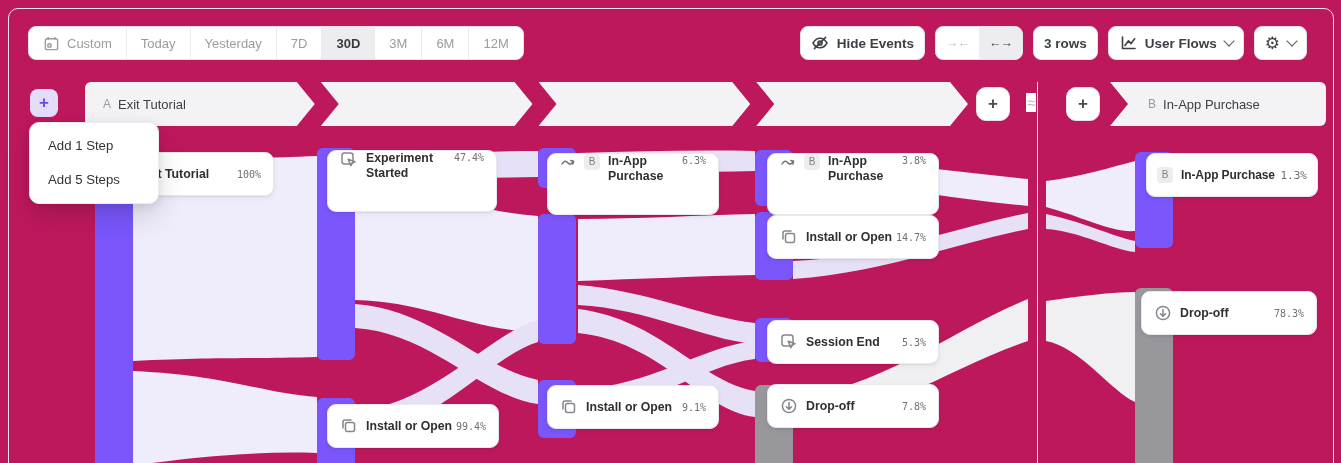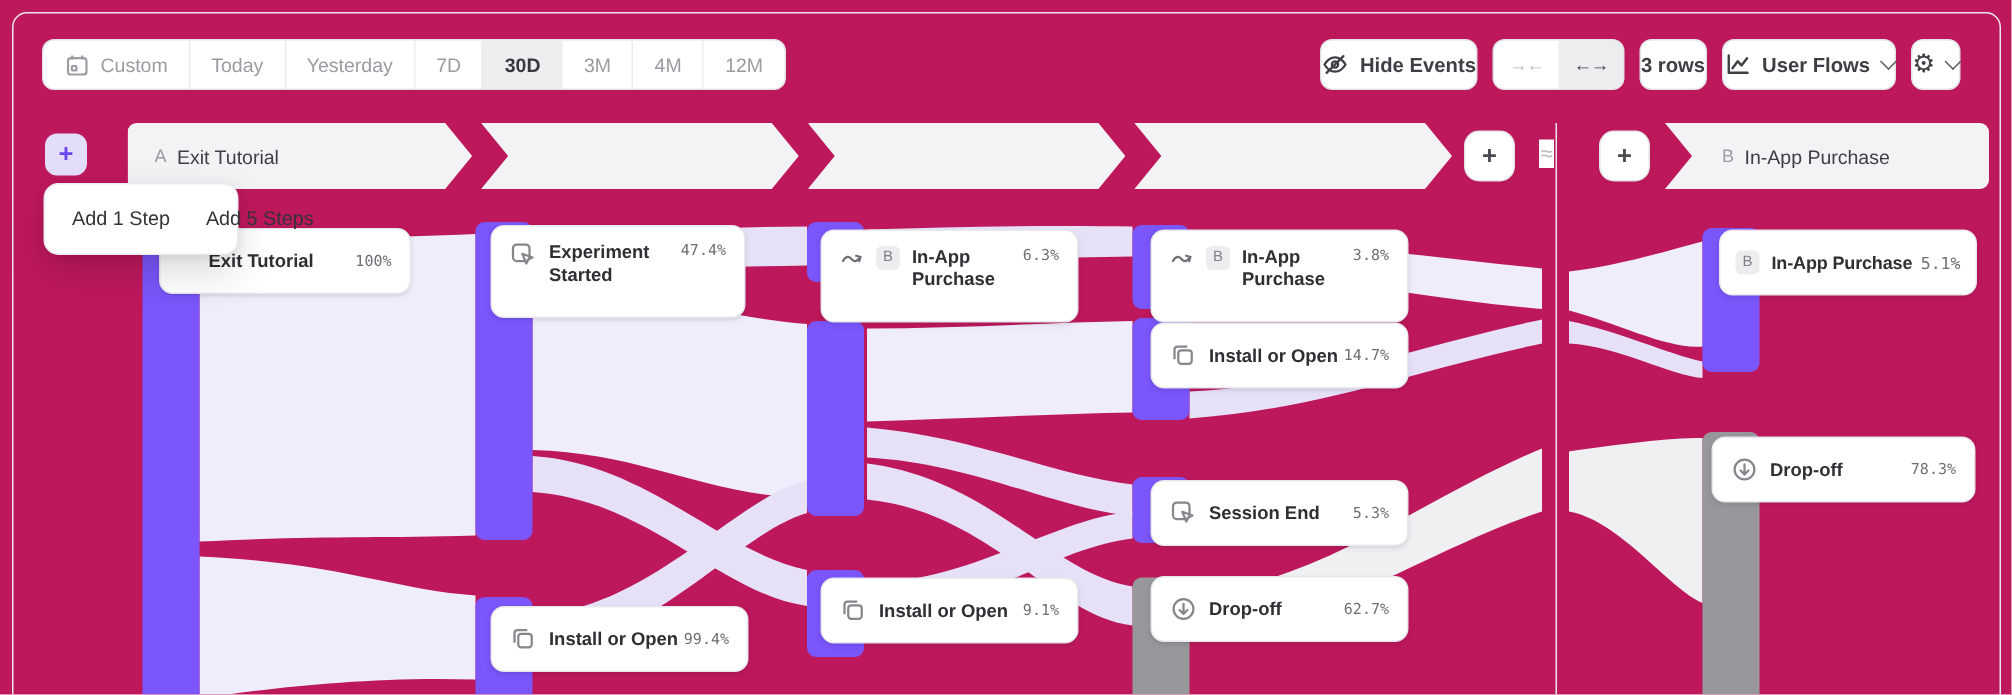--- a/index.html
+++ b/index.html
@@ -11,21 +11,21 @@
   
   .toolbar{position:absolute;left:28px;top:26px;right:34px;height:34px;display:flex;
            justify-content:space-between;align-items:center;z-index:6;}
   .tb-left,.tb-right{display:flex;align-items:center;gap:10px;}
   .seg-group{display:flex;align-items:stretch;height:34px;border:1px solid #e3e3e7;
              border-radius:8px;overflow:hidden;background:#fff;box-sizing:border-box;}
   .seg{display:flex;align-items:center;gap:7px;padding:0 14px;font-size:13px;color:#9b9ba1;
        border-left:1px solid #ececef;cursor:pointer;white-space:nowrap;}
   .seg:first-child{border-left:none;}
   .seg.selected{background:#ededf0;color:#38383d;font-weight:bold;}
-  .btn{display:flex;align-items:center;gap:8px;height:34px;padding:0 0;border:1px solid #e3e3e7;
+  .btn{display:flex;align-items:center;gap:8px;height:34px;padding:0 10px;border:1px solid #e3e3e7;
        border-radius:8px;background:#fff;font-size:13.5px;font-weight:bold;color:#3e3e44;
        box-sizing:border-box;cursor:pointer;}
   .arrow-seg{font-size:12.5px;letter-spacing:-1px;color:#bcbcc2;padding:0 10px;display:flex;
              align-items:center;font-weight:bold;}
   .arrow-seg.selected{background:#ededf0;color:#3e3e44;}
   .gear-glyph{font-family:"DejaVu Sans",sans-serif;font-size:17px;line-height:1;color:#3e3e44;font-weight:normal;}
   .chev{width:7px;height:7px;border-right:1.6px solid #5a5a60;border-bottom:1.6px solid #5a5a60;
         transform:rotate(45deg);margin-top:-4px;}
   .icon-svg{display:block;}
 
@@ -55,30 +55,30 @@
   .bar{position:absolute;width:38px;background:#7a56fb;border-radius:6px;z-index:2;}
   .bar.cut{border-radius:6px 6px 0 0;}
   .bar.gray{background:#97979c;}
 
   .node{position:absolute;background:#fff;border:1px solid #e9e9ed;border-radius:9px;
         box-shadow:0 1px 2px rgba(20,20,30,.07),0 2px 6px rgba(20,20,30,.05);
         display:flex;align-items:center;gap:8px;padding:0 12px;box-sizing:border-box;z-index:3;cursor:pointer;}
   .node .label{flex:1;font-size:12.3px;font-weight:bold;color:#2f2f34;line-height:15px;min-width:0;}
   .node.one .label{white-space:nowrap;}
   .node .value{font-family:"DejaVu Sans Mono",monospace;font-size:10px;color:#6f6f75;white-space:nowrap;}
-  .node.two{align-items:flex-start;padding-top:10px;}
+  .node.two{align-items:flex-start;padding-top:0;}
   .node.two .value{margin-top:1px;text-align:center;}
   .badge-b{width:16px;height:16px;border-radius:4px;background:#ededef;color:#808086;font-size:10px;
         line-height:16px;text-align:center;flex:none;}
   .nicon{flex:none;display:flex;}
 
   
   .menu{position:absolute;left:29px;top:122px;width:112px;background:#fff;border:1px solid #ececf0;
         border-radius:10px;box-shadow:0 12px 28px rgba(0,0,0,.14),0 2px 8px rgba(0,0,0,.08);
-        padding:8px;z-index:10;display:flex;flex-direction:row;gap:4px;}
+        padding:8px;z-index:10;display:flex;flex-direction:column;gap:4px;}
   .menu-item{height:30px;line-height:30px;padding:0 10px;font-size:13.2px;color:#333338;
         border-radius:8px;cursor:pointer;white-space:nowrap;}
   .menu-item.active{background:#f4f4f7;color:#6f4bf2;}
 </style>
 </head>
 <body>
 
 <div class="page">
   <div class="frame"></div>
 
@@ -123,21 +123,21 @@
         <div class="seg">
             <span>7D</span>
           </div>
         <div class="seg selected">
             <span>30D</span>
           </div>
         <div class="seg">
             <span>3M</span>
           </div>
         <div class="seg">
-            <span>4M</span>
+            <span>6M</span>
           </div>
         <div class="seg">
             <span>12M</span>
           </div>
       </div>
     </div>
     <div class="tb-right">
       <div class="btn">
         <svg class="icon-svg" width="18" height="18" viewBox="0 0 18 18" fill="none" stroke="#3e3e44" stroke-width="1.5" stroke-linecap="round">
           <path d="M2,9 C4,5.6 6.4,4.2 9,4.2 C11.6,4.2 14,5.6 16,9 C14,12.4 11.6,13.8 9,13.8 C6.4,13.8 4,12.4 2,9 Z"></path>
@@ -293,27 +293,27 @@
   </div>
 
   <div class="node one" style="left:767px;top:384px;width:172px;height:44px;">
     <span class="nicon">
       <svg width="18" height="18" viewBox="0 0 18 18" fill="none" stroke="#86868c" stroke-width="1.5" stroke-linecap="round" stroke-linejoin="round">
         <circle cx="9" cy="9" r="6.6"></circle>
           <path d="M9,5.6 V12 M6.4,9.7 L9,12.3 L11.6,9.7"></path>
       </svg>
     </span>
     <span class="label">Drop-off</span>
-    <span class="value">62.7%</span>
+    <span class="value">7.8%</span>
   </div>
 
   <div class="node one" style="left:1146px;top:153px;width:172px;height:44px;padding:0 10px;">
     <span class="badge-b">B</span>
     <span class="label" style="font-size:12px;letter-spacing:-0.1px;">In-App Purchase</span>
-    <span class="value" style="font-size:11px;">5.1%</span>
+    <span class="value" style="font-size:11px;">1.3%</span>
   </div>
 
   <div class="node one" style="left:1141px;top:291px;width:176px;height:44px;">
     <span class="nicon">
       <svg width="18" height="18" viewBox="0 0 18 18" fill="none" stroke="#86868c" stroke-width="1.5" stroke-linecap="round" stroke-linejoin="round">
         <circle cx="9" cy="9" r="6.6"></circle>
           <path d="M9,5.6 V12 M6.4,9.7 L9,12.3 L11.6,9.7"></path>
       </svg>
     </span>
     <span class="label">Drop-off</span>

